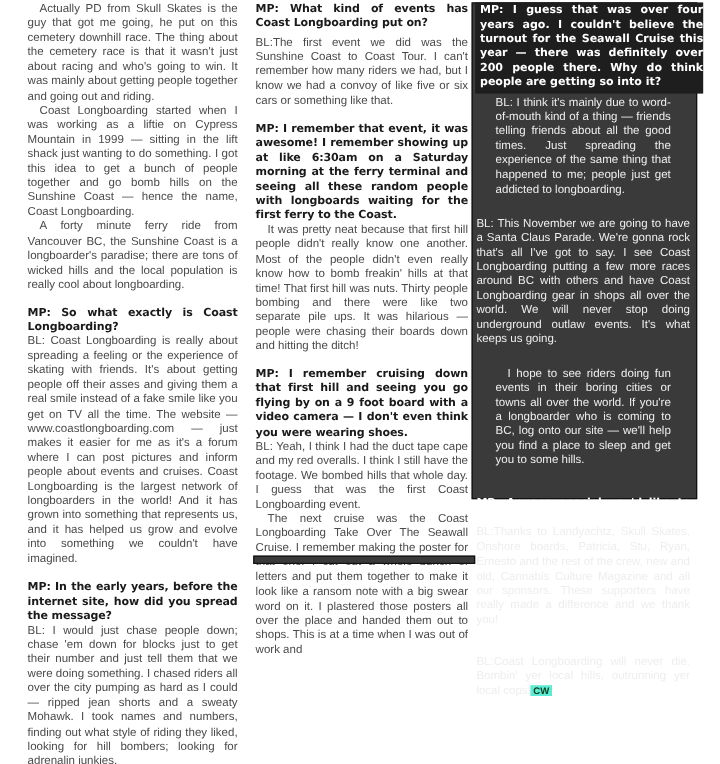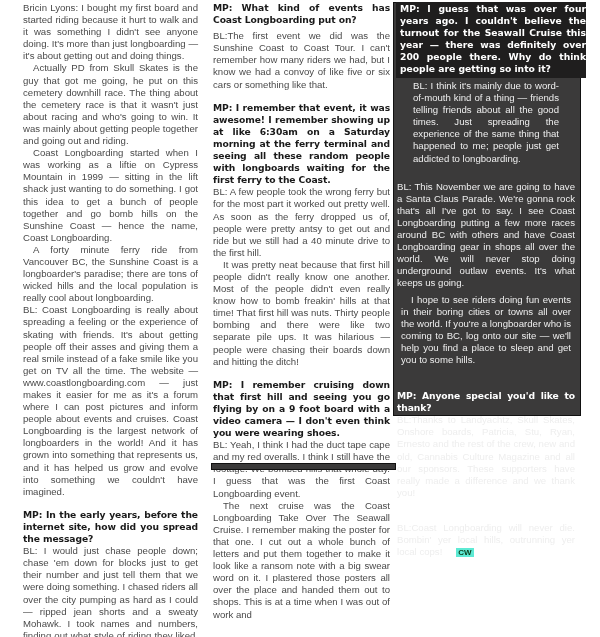--- a/index.html
+++ b/index.html
@@ -17,53 +17,52 @@
               border:1px solid #111; }
   #dark-right { position:absolute; left:393px; top:2px; width:186px; height:412px;
                 background:#3b3a3a; border:1px solid #111; }
   #dark-right-q { position:absolute; left:396px; top:2px; width:186px; padding:1px 0 2px 4px;
                   background:#1f1e1e; color:#ffffff; font-family:"DejaVu Sans", sans-serif; font-weight:bold;
                   font-size:9.2px; line-height:12.1px; text-align:justify; }
   #dark-right-body { position:absolute; left:397px; top:64px; width:178px; color:#eeeeee;
                      font-size:9.6px; line-height:12.1px; text-align:justify; }
   #dark-right-body .q, #dark-mid .q { color:#ffffff; }
   .cw-badge { display:inline-block; background:#5eead4; color:#0b3d1a; font-weight:bold; font-size:8px;
-              line-height:9px; padding:0 2px; margin-left:14px; }
+              line-height:9px; padding:0 2px; margin-left:0; }
 </style>
 </head>
 <body>
 
 <div id="col1" class="col">
-  <p>Bricin Lyons: I bought my first board and started riding because it hurt to walk and it was something I didn't see anyone doing. It's more than just longboarding — it's about getting out and doing things.</p>
   <p class="indent">Actually PD from Skull Skates is the guy that got me going, he put on this cemetery downhill race. The thing about the cemetery race is that it wasn't just about racing and who's going to win. It was mainly about getting people together and going out and riding.</p>
   <p class="indent">Coast Longboarding started when I was working as a liftie on Cypress Mountain in 1999 — sitting in the lift shack just wanting to do something. I got this idea to get a bunch of people together and go bomb hills on the Sunshine Coast — hence the name, Coast Longboarding.</p>
   <p class="indent">A forty minute ferry ride from Vancouver BC, the Sunshine Coast is a longboarder's paradise; there are tons of wicked hills and the local population is really cool about longboarding.</p>
+  <p class="q gap">MP: So what exactly is Coast Longboarding?</p>
   <p>BL: Coast Longboarding is really about spreading a feeling or the experience of skating with friends. It's about getting people off their asses and giving them a real smile instead of a fake smile like you get on TV all the time. The website — www.coastlongboarding.com — just makes it easier for me as it's a forum where I can post pictures and inform people about events and cruises. Coast Longboarding is the largest network of longboarders in the world! And it has grown into something that represents us, and it has helped us grow and evolve into something we couldn't have imagined.</p>
   <p class="q gap">MP: In the early years, before the internet site, how did you spread the message?</p>
   <p>BL: I would just chase people down; chase 'em down for blocks just to get their number and just tell them that we were doing something. I chased riders all over the city pumping as hard as I could — ripped jean shorts and a sweaty Mohawk. I took names and numbers, finding out what style of riding they liked, looking for hill bombers; looking for adrenalin junkies.</p>
 
 </div>
 
 <div id="col2" class="col">
   <p class="q">MP: What kind of events has Coast Longboarding put on?</p>
   <p style="margin-top:4px">BL:The first event we did was the Sunshine Coast to Coast Tour. I can't remember how many riders we had, but I know we had a convoy of like five or six cars or something like that.</p>
   <p class="q gap">MP: I remember that event, it was awesome! I remember showing up at like 6:30am on a Saturday morning at the ferry terminal and seeing all these random people with longboards waiting for the first ferry to the Coast.</p>
-  <p>BL: A few people took the wrong ferry but for the most part it worked out pretty well. As soon as the ferry dropped us of, people were pretty antsy to get out and ride but we still had a 40 minute drive to the first hill.</p>
   <p class="indent">It was pretty neat because that first hill people didn't really know one another. Most of the people didn't even really know how to bomb freakin' hills at that time! That first hill was nuts. Thirty people bombing and there were like two separate pile ups. It was hilarious — people were chasing their boards down and hitting the ditch!</p>
   <p class="q gap">MP: I remember cruising down that first hill and seeing you go flying by on a 9 foot board with a video camera — I don't even think you were wearing shoes.</p>
   <p>BL: Yeah, I think I had the duct tape cape and my red overalls. I think I still have the footage. We bombed hills that whole day. I guess that was the first Coast Longboarding event.</p>
   <p class="indent">The next cruise was the Coast Longboarding Take Over The Seawall Cruise. I remember making the poster for that one. I cut out a whole bunch of letters and put them together to make it look like a ransom note with a big swear word on it. I plastered those posters all over the place and handed them out to shops. This is at a time when I was out of work and</p>
 </div>
 
 <div id="dark-mid">
 </div>
 
 <div id="dark-right"></div>
 <div id="dark-right-q">MP: I guess that was over four years ago. I couldn't believe the turnout for the Seawall Cruise this year — there was definitely over 200 people there. Why do think people are getting so into it?</div>
 <div id="dark-right-body">
   <p style="margin:16px">BL: I think it's mainly due to word-of-mouth kind of a thing — friends telling friends about all the good times. Just spreading the experience of the same thing that happened to me; people just get addicted to longboarding.</p>
   <p style="margin:0">BL: This November we are going to have a Santa Claus Parade. We're gonna rock that's all I've got to say. I see Coast Longboarding putting a few more races around BC with others and have Coast Longboarding gear in shops all over the world. We will never stop doing underground outlaw events. It's what keeps us going.</p>
-  <p style="margin:4px; text-indent:10px">I hope to see riders doing fun events in their boring cities or towns all over the world. If you're a longboarder who is coming to BC, log onto our site — we'll help you find a place to sleep and get you to some hills.</p>
+  <p style="margin:16px; text-indent:10px">I hope to see riders doing fun events in their boring cities or towns all over the world. If you're a longboarder who is coming to BC, log onto our site — we'll help you find a place to sleep and get you to some hills.</p>
   <p class="q" style="margin:24px 0 0 0">MP: Anyone special you'd like to thank?</p>
   <p style="margin:0">BL:Thanks to Landyachtz, Skull Skates, Onshore boards, Patricia, Stu, Ryan, Ernesto and the rest of the crew, new and old, Cannabis Culture Magazine and all our sponsors. These supporters have really made a difference and we thank you!</p>
   <p class="q" style="margin:11px 0 0 0">MP: Final words?</p>
   <p style="margin:0"><span>BL:Coast Longboarding will never die. Bombin' yer local hills, outrunning yer local cops!</span><span class="cw-badge">CW</span></p>
 </div>
 
 </body></html>

